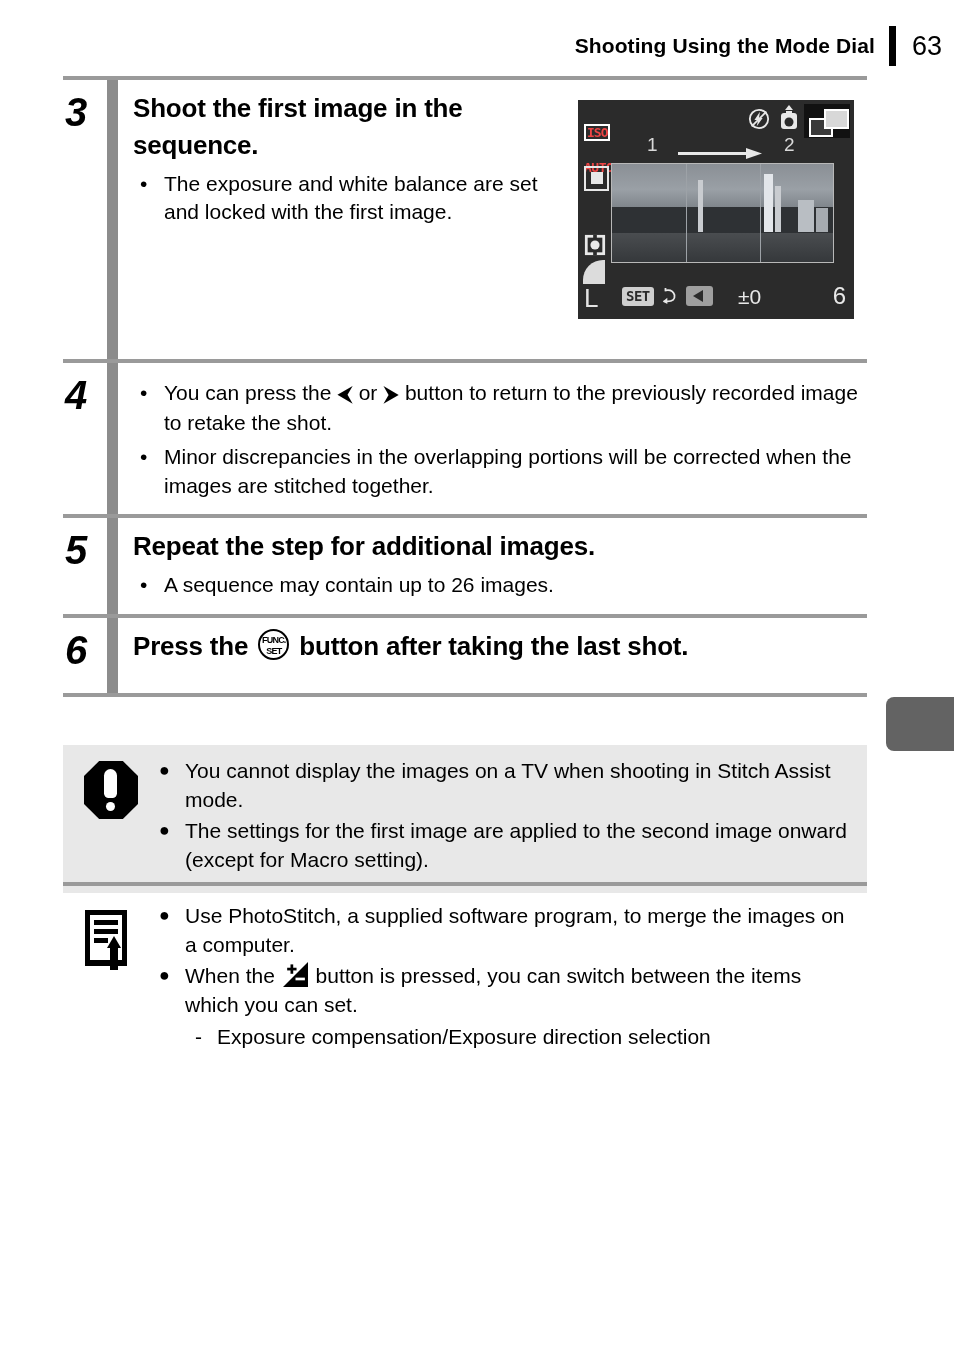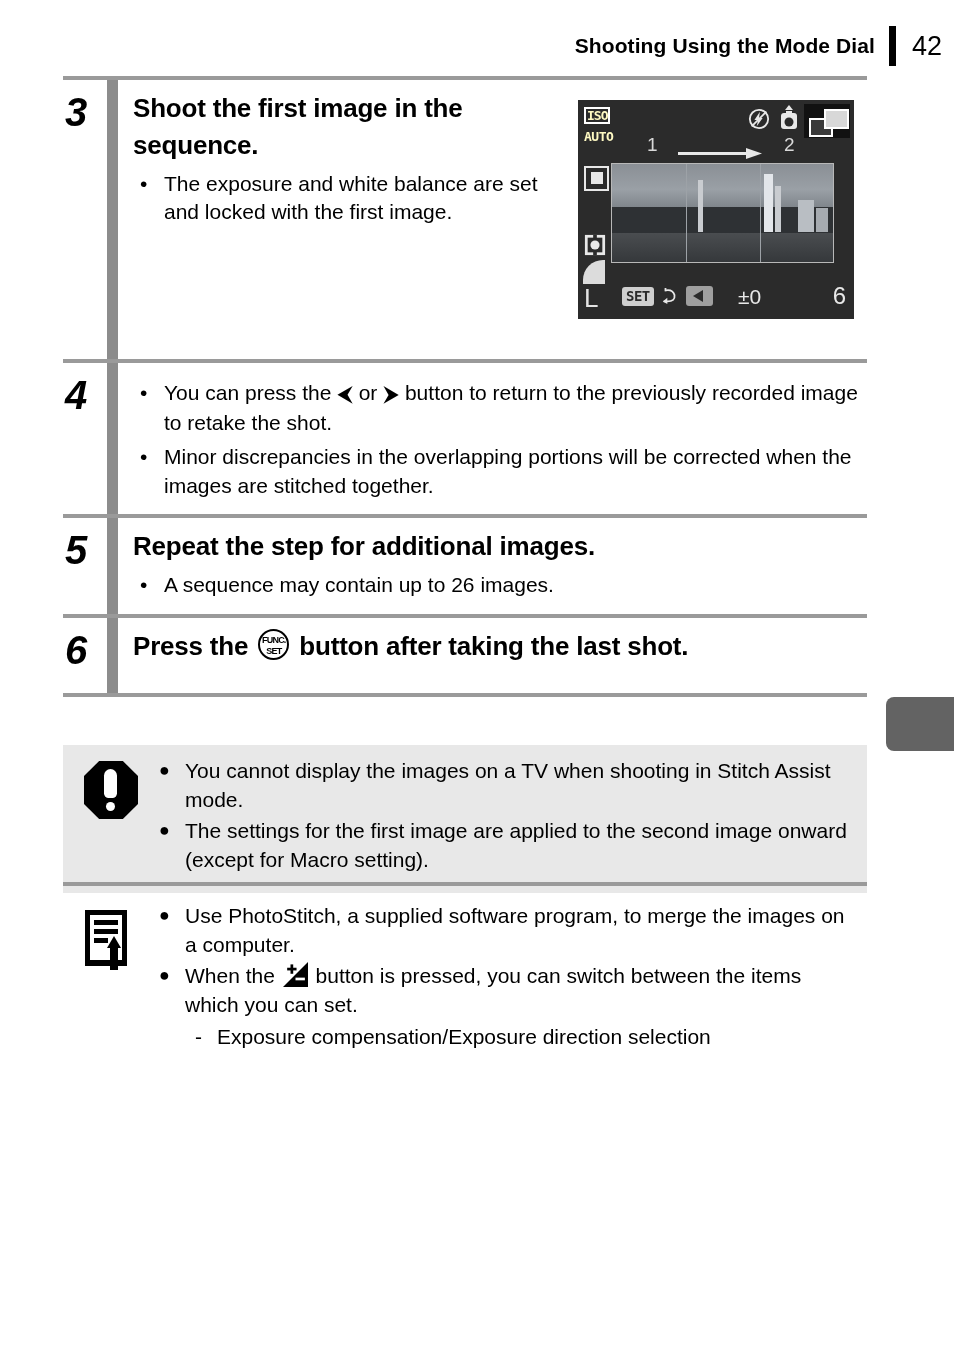--- a/index.html
+++ b/index.html
@@ -122,36 +122,36 @@
     left: 578px;
     top: 100px;
     width: 276px;
     height: 219px;
     background: #2b2b2b;
     overflow: hidden;
   }
   .lcd-iso {
     position: absolute;
     left: 6px;
-    top: 7px;
-    color: #fef9c3;
+    top: 24px;
+    color: #ef4444;
     font-family: "DejaVu Sans Mono", monospace;
     font-size: 13px;
     line-height: 13px;
     font-weight: bold;
   }
   .lcd-iso .boxed {
     border: 2px solid #fff;
     padding: 0 1px;
     display: inline-block;
     letter-spacing: -1px;
   }
   .lcd-iso .auto {
     display: block;
-    margin-top: 6px;
+    margin-top: 20px;
     letter-spacing: -0.5px;
   }
   .lcd-flashoff {
     position: absolute;
     right: 84px;
     top: 8px;
     width: 22px;
     height: 22px;
   }
   .lcd-shake {
@@ -448,21 +448,21 @@
     background: #636363;
     border-radius: 8px 0 0 8px;
   }
 </style>
 </head>
 <body>
 
 <div class="header">
   <span class="header-title">Shooting Using the Mode Dial</span>
   <span class="header-rule"></span>
-  <span class="header-page">42</span>
+  <span class="header-page">63</span>
 </div>
 
 <div class="steps">
 
   <div class="hrule"></div>
 
   <div class="step narrow">
     <div class="step-num">3</div>
     <div class="step-bar"></div>
     <div class="step-body">

